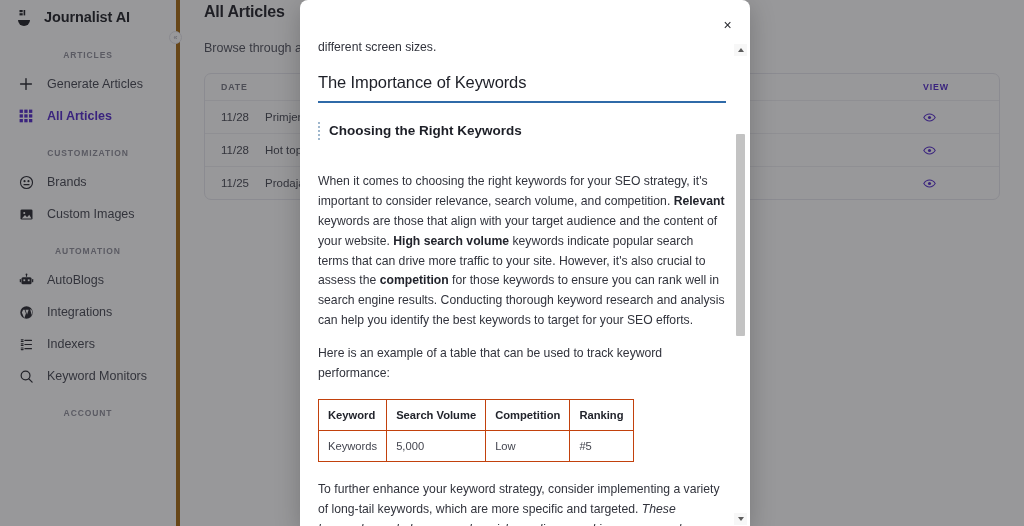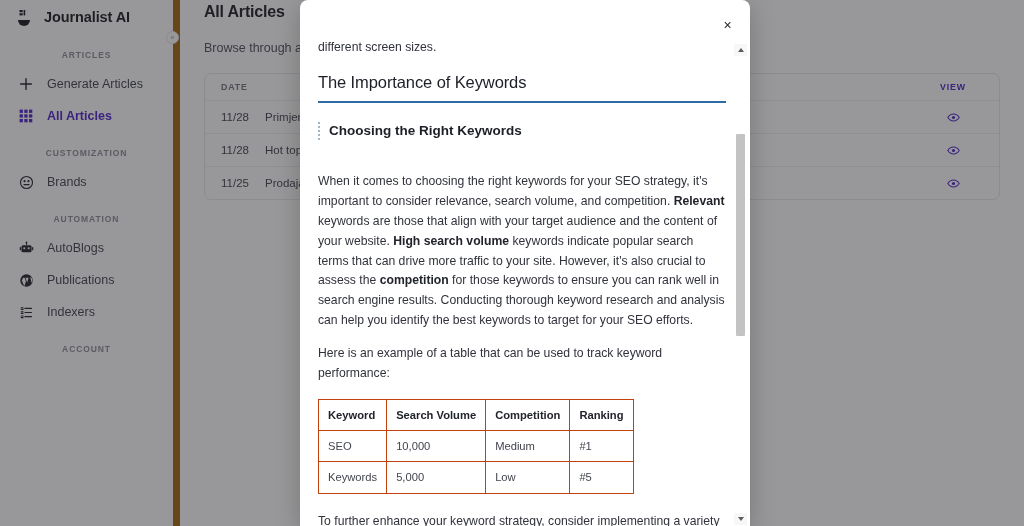--- a/index.html
+++ b/index.html
@@ -10,21 +10,21 @@
     background: #ffffff;
   }
   #app { position: relative; width: 1024px; height: 526px; }
 
   
   .bg-page { position: absolute; inset: 0; display: flex; background: #ffffff; }
 
   .sidebar {
     width: 180px; height: 526px;
     background: #ffffff;
-    border-right: 7px solid #a16207;
+    border-right: 4px solid #a16207;
     padding: 0 0 0 0;
     flex: 0 0 180px;
     position: relative;
   }
   .brand {
     display: flex; align-items: center; gap: 10px;
     padding: 0 14px; height: 34px;
   }
   .brand-mark { width: 20px; height: 20px; position: relative; flex: 0 0 20px; }
   .brand-mark svg { display: block; }
@@ -69,21 +69,21 @@
   }
   .art-row {
     display: flex; align-items: center;
     height: 33px; padding: 0 16px;
     font-size: 11.5px; color: #3f414c;
   }
   .art-row + .art-row { border-top: 1px solid #eeeef2; }
   .art-row.head { height: 26px; font-size: 8.8px; letter-spacing: 0.85px; font-weight: 600; color: #70727e; }
   .c-date { flex: 0 0 44px; }
   .c-title { flex: 1; min-width: 0; white-space: nowrap; overflow: hidden; text-overflow: clip; }
-  .c-view { flex: 0 0 60px; text-align: center; color: #4b20c9; }
+  .c-view { flex: 0 0 60px; text-align: left; color: #4b20c9; }
   .c-view svg { display: inline-block; vertical-align: middle; }
 
   
   .scrim {
     position: absolute; inset: 0;
     background: rgba(40,40,44,0.48);
   }
 
   
   .modal {
@@ -223,20 +223,30 @@
           <span class="ico">
             <svg width="15" height="15" viewBox="0 0 16 16">
                 <circle cx="8" cy="8" r="6.4" fill="none" stroke="currentColor" stroke-width="1.2"></circle>
                 <circle cx="5.9" cy="6.6" r="1.15" fill="currentColor"></circle>
                 <circle cx="10.1" cy="6.6" r="1.15" fill="currentColor"></circle>
                 <path d="M5.3 10.3h5.4" stroke="currentColor" stroke-width="1.2" stroke-linecap="round"></path>
               </svg>
           </span>
           <span>Brands</span>
         </div>
+        <div class="nav-item">
+          <span class="ico">
+            <svg width="15" height="15" viewBox="0 0 16 16">
+                <rect x="1.6" y="2.6" width="12.8" height="10.8" rx="1.5" fill="currentColor"></rect>
+                <circle cx="5.6" cy="6.3" r="1.1" fill="#ffffff"></circle>
+                <path d="M3 12.2 6.4 8.6l2.2 2.2 2.3-2.5 2.4 3.9z" fill="#ffffff"></path>
+              </svg>
+          </span>
+          <span>Custom Images</span>
+        </div>
       </div>
 
       <div class="nav-group">
         <div class="nav-group-title">AUTOMATION</div>
         <div class="nav-item">
           <span class="ico">
             <svg width="15" height="15" viewBox="0 0 16 16" fill="currentColor">
                 <rect x="2.6" y="4.4" width="10.8" height="7.6" rx="1.6"></rect>
                 <rect x="7.4" y="1.6" width="1.2" height="2.4"></rect>
                 <circle cx="8" cy="1.4" r="1"></circle>
@@ -248,30 +258,39 @@
           </span>
           <span>AutoBlogs</span>
         </div>
         <div class="nav-item">
           <span class="ico">
             <svg width="15" height="15" viewBox="0 0 16 16">
                 <circle cx="8" cy="8" r="6.6" fill="currentColor"></circle>
                 <path d="M3 8l2.6 6.2L7.4 9 6 5.1H4.4M11.9 4.6 13.4 10l-1.2 3.3L14 9.4c.4-1.6 0-3.4-.9-4.6zM6.9 5.1l1.7 5 1.7-5z" fill="#ffffff"></path>
               </svg>
           </span>
-          <span>Publications</span>
+          <span>Integrations</span>
         </div>
         <div class="nav-item">
           <span class="ico">
             <svg width="15" height="15" viewBox="0 0 16 16" fill="none" stroke="currentColor" stroke-width="1.2" stroke-linecap="round">
               <path d="M6.3 3.6h7M6.3 8h7M6.3 12.4h7"></path>
                 <path d="M2.4 2.9h2M2.4 4.6h2M2.4 7.3h2M2.4 9h2M2.4 11.7h2M2.4 13.4h2"></path>
             </svg>
           </span>
           <span>Indexers</span>
+        </div>
+        <div class="nav-item">
+          <span class="ico">
+            <svg width="15" height="15" viewBox="0 0 16 16" fill="none" stroke="currentColor" stroke-width="1.3">
+                <circle cx="7" cy="7" r="4.7"></circle>
+                <path d="M10.5 10.5 14 14" stroke-linecap="round"></path>
+              </svg>
+          </span>
+          <span>Keyword Monitors</span>
         </div>
       </div>
 
       <div class="nav-group">
         <div class="nav-group-title">ACCOUNT</div>
       </div>
     </aside>
 
     <main class="content">
       <h1 class="content-title">All Articles</h1>
@@ -349,26 +368,20 @@
           <thead>
             <tr>
               <th>Keyword</th>
               <th>Search Volume</th>
               <th>Competition</th>
               <th>Ranking</th>
             </tr>
           </thead>
           <tbody>
             <tr>
-              <td>SEO</td>
-              <td>10,000</td>
-              <td>Medium</td>
-              <td>#1</td>
-            </tr>
-            <tr>
               <td>Keywords</td>
               <td>5,000</td>
               <td>Low</td>
               <td>#5</td>
             </tr>
           </tbody>
         </table>
 
         <p><span>To further enhance your keyword strategy, consider implementing a variety of long-tail keywords, which are more specific and targeted. </span><i>These keywords can help you reach a niche audience and improve your chances of ranking higher in search results.</i></p>
 

